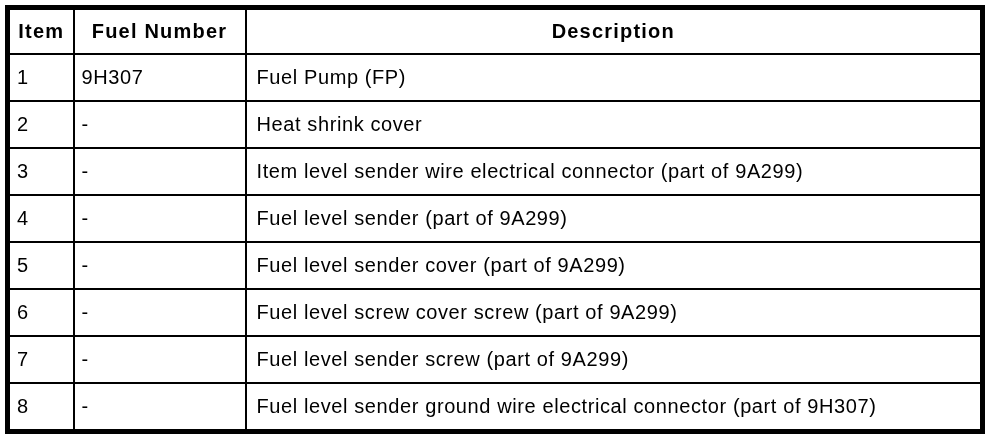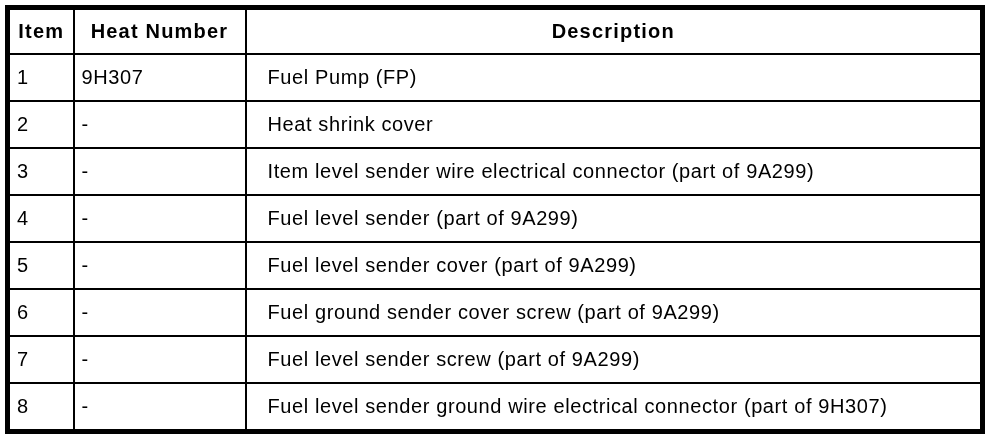--- a/index.html
+++ b/index.html
@@ -52,40 +52,40 @@
     font-weight: normal;
     letter-spacing: 0.6px;
     text-align: left;
     vertical-align: middle;
     height: 45px;
     padding: 0 0 0 7px;
     white-space: nowrap;
     overflow: hidden;
   }
   td.desc-cell {
-    padding-left: 21px;
+    padding-left: 10px;
   }
   col.col-item { width: 66px; }
   col.col-part { width: 172px; }
   col.col-desc { width: auto; }
 </style>
 </head>
 <body>
 
 <div class="page">
   <table class="parts-table">
     <colgroup>
       <col class="col-item">
       <col class="col-part">
       <col class="col-desc">
     </colgroup>
     <thead>
       <tr>
         <th>Item</th>
-        <th>Heat Number</th>
+        <th>Fuel Number</th>
         <th>Description</th>
       </tr>
     </thead>
     <tbody>
       <tr>
         <td>1</td>
         <td>9H307</td>
         <td class="desc-cell">Fuel Pump (FP)</td>
       </tr>
       <tr>
@@ -104,21 +104,21 @@
         <td class="desc-cell">Fuel level sender (part of 9A299)</td>
       </tr>
       <tr>
         <td>5</td>
         <td>-</td>
         <td class="desc-cell">Fuel level sender cover (part of 9A299)</td>
       </tr>
       <tr>
         <td>6</td>
         <td>-</td>
-        <td class="desc-cell">Fuel ground sender cover screw (part of 9A299)</td>
+        <td class="desc-cell">Fuel level screw cover screw (part of 9A299)</td>
       </tr>
       <tr>
         <td>7</td>
         <td>-</td>
         <td class="desc-cell">Fuel level sender screw (part of 9A299)</td>
       </tr>
       <tr>
         <td>8</td>
         <td>-</td>
         <td class="desc-cell">Fuel level sender ground wire electrical connector (part of 9H307)</td>

